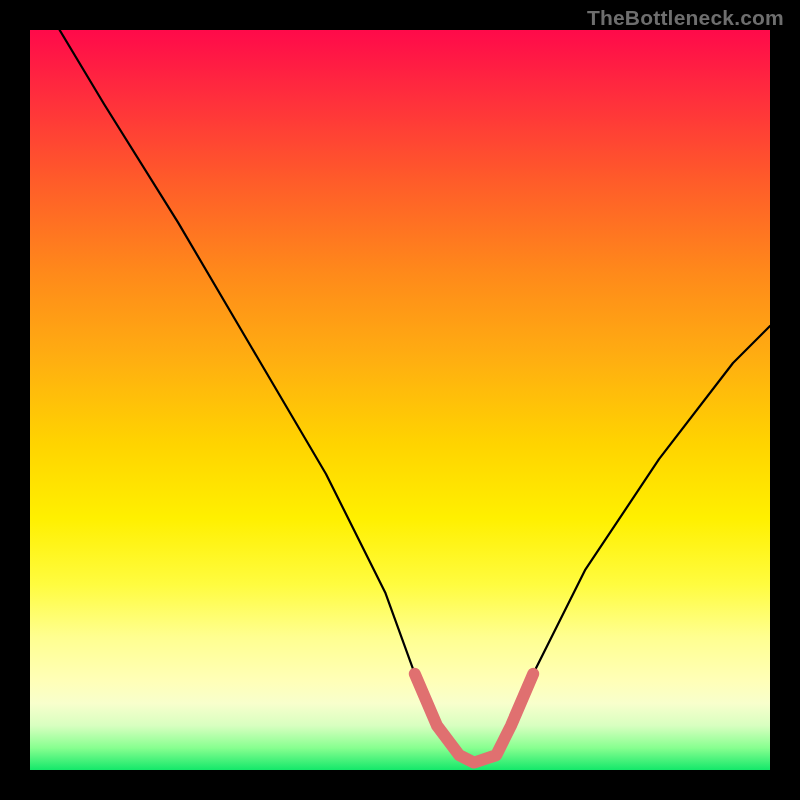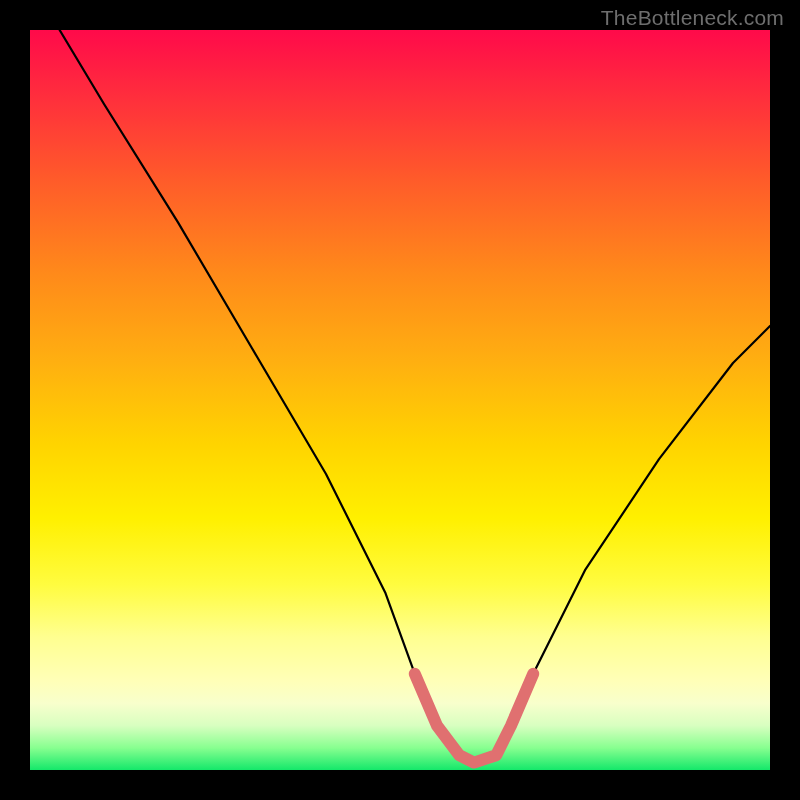--- a/index.html
+++ b/index.html
@@ -33,21 +33,21 @@
       #14e86a 100%
     );
   }
   .watermark {
     position: absolute;
     top: 6px;
     right: 16px;
     font-family: Arial, Helvetica, sans-serif;
     font-size: 21px;
     color: #6e6e6e;
-    font-weight: 400;
+    font-weight: 700;
     letter-spacing: 0.2px;
   }
   svg.curve {
     position: absolute;
     left: 0; top: 0;
     width: 740px;
     height: 740px;
   }
 </style>
 </head>

